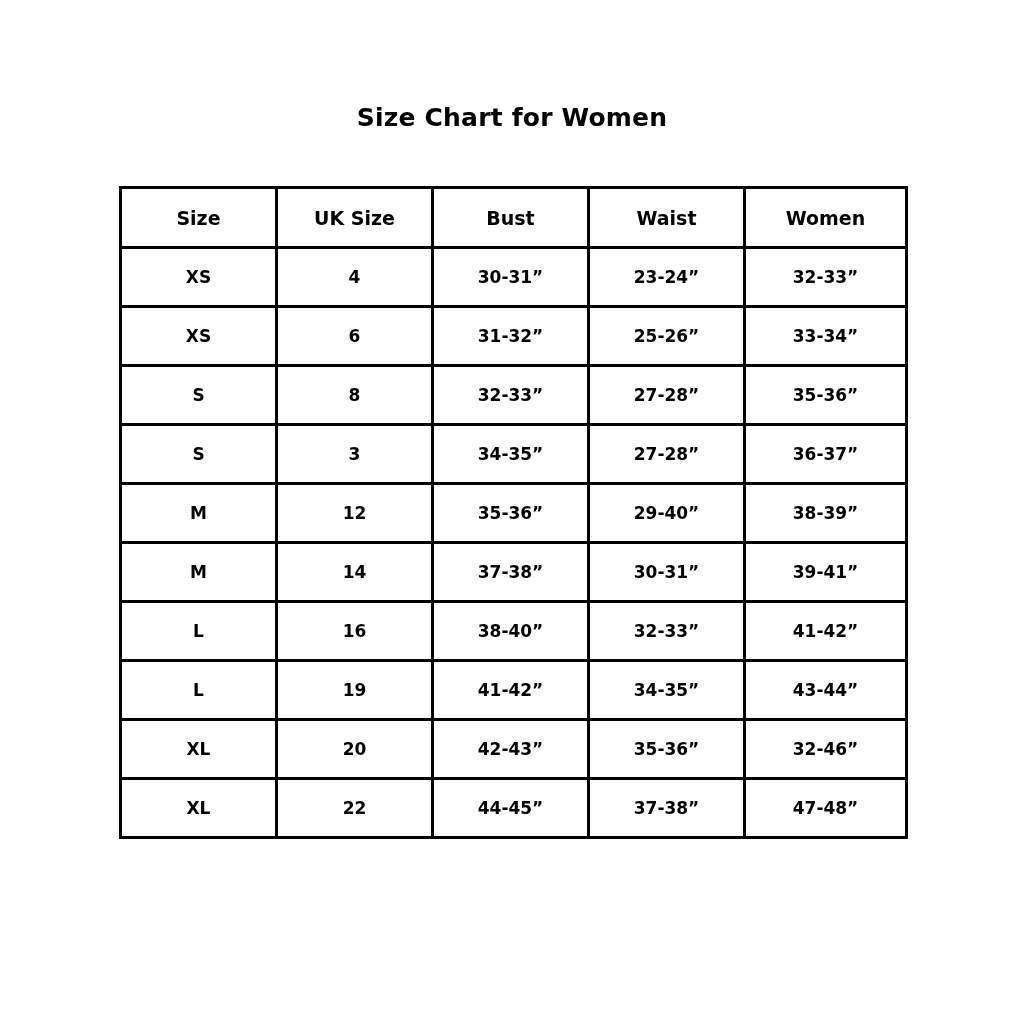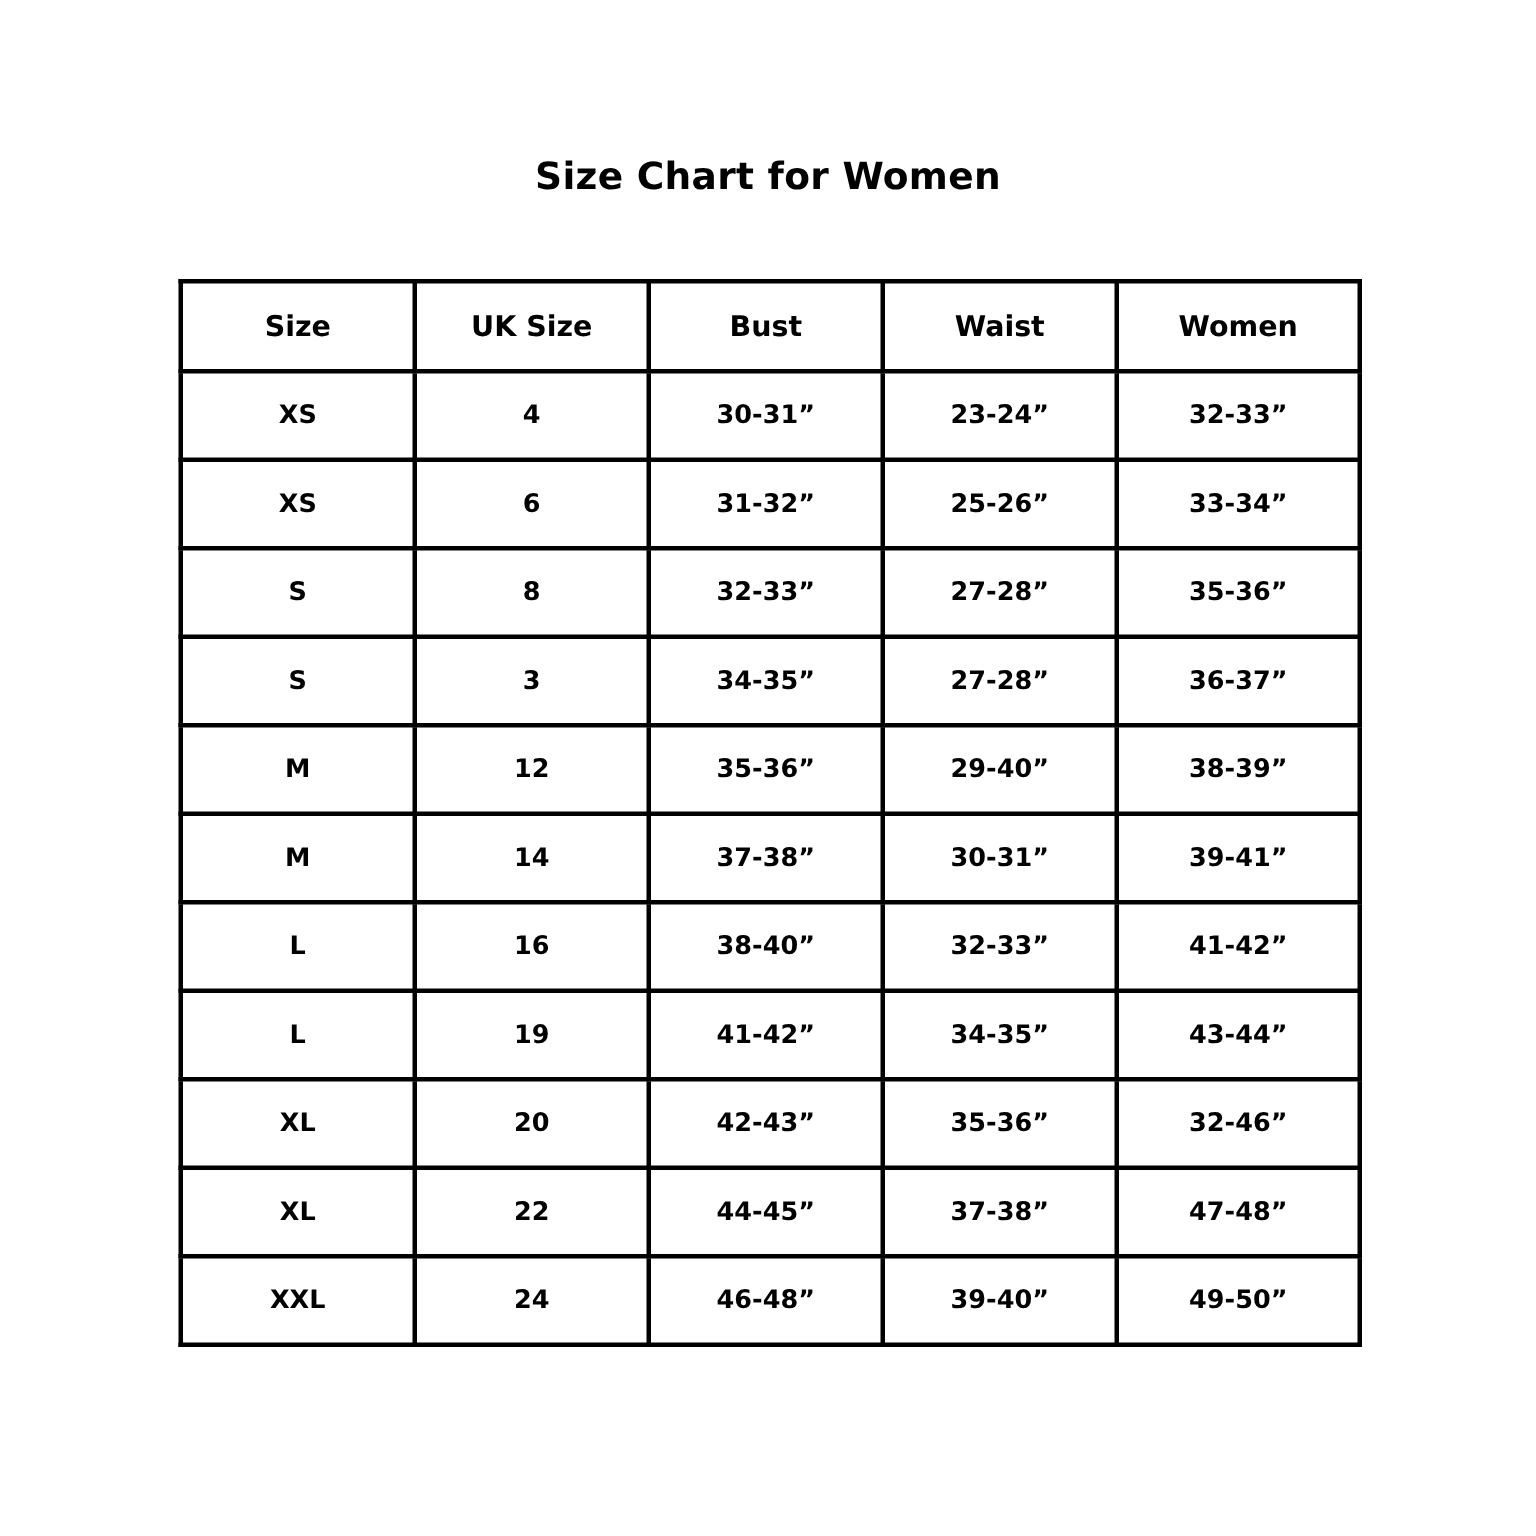--- a/index.html
+++ b/index.html
@@ -151,24 +151,17 @@
           <td>35-36”</td>
           <td>32-46”</td>
         </tr>
         <tr>
           <td>XL</td>
           <td>22</td>
           <td>44-45”</td>
           <td>37-38”</td>
           <td>47-48”</td>
         </tr>
-        <tr>
-          <td>XXL</td>
-          <td>24</td>
-          <td>46-48”</td>
-          <td>39-40”</td>
-          <td>49-50”</td>
-        </tr>
       </tbody>
     </table>
   </div>
 
 </div>
 
 </body></html>

